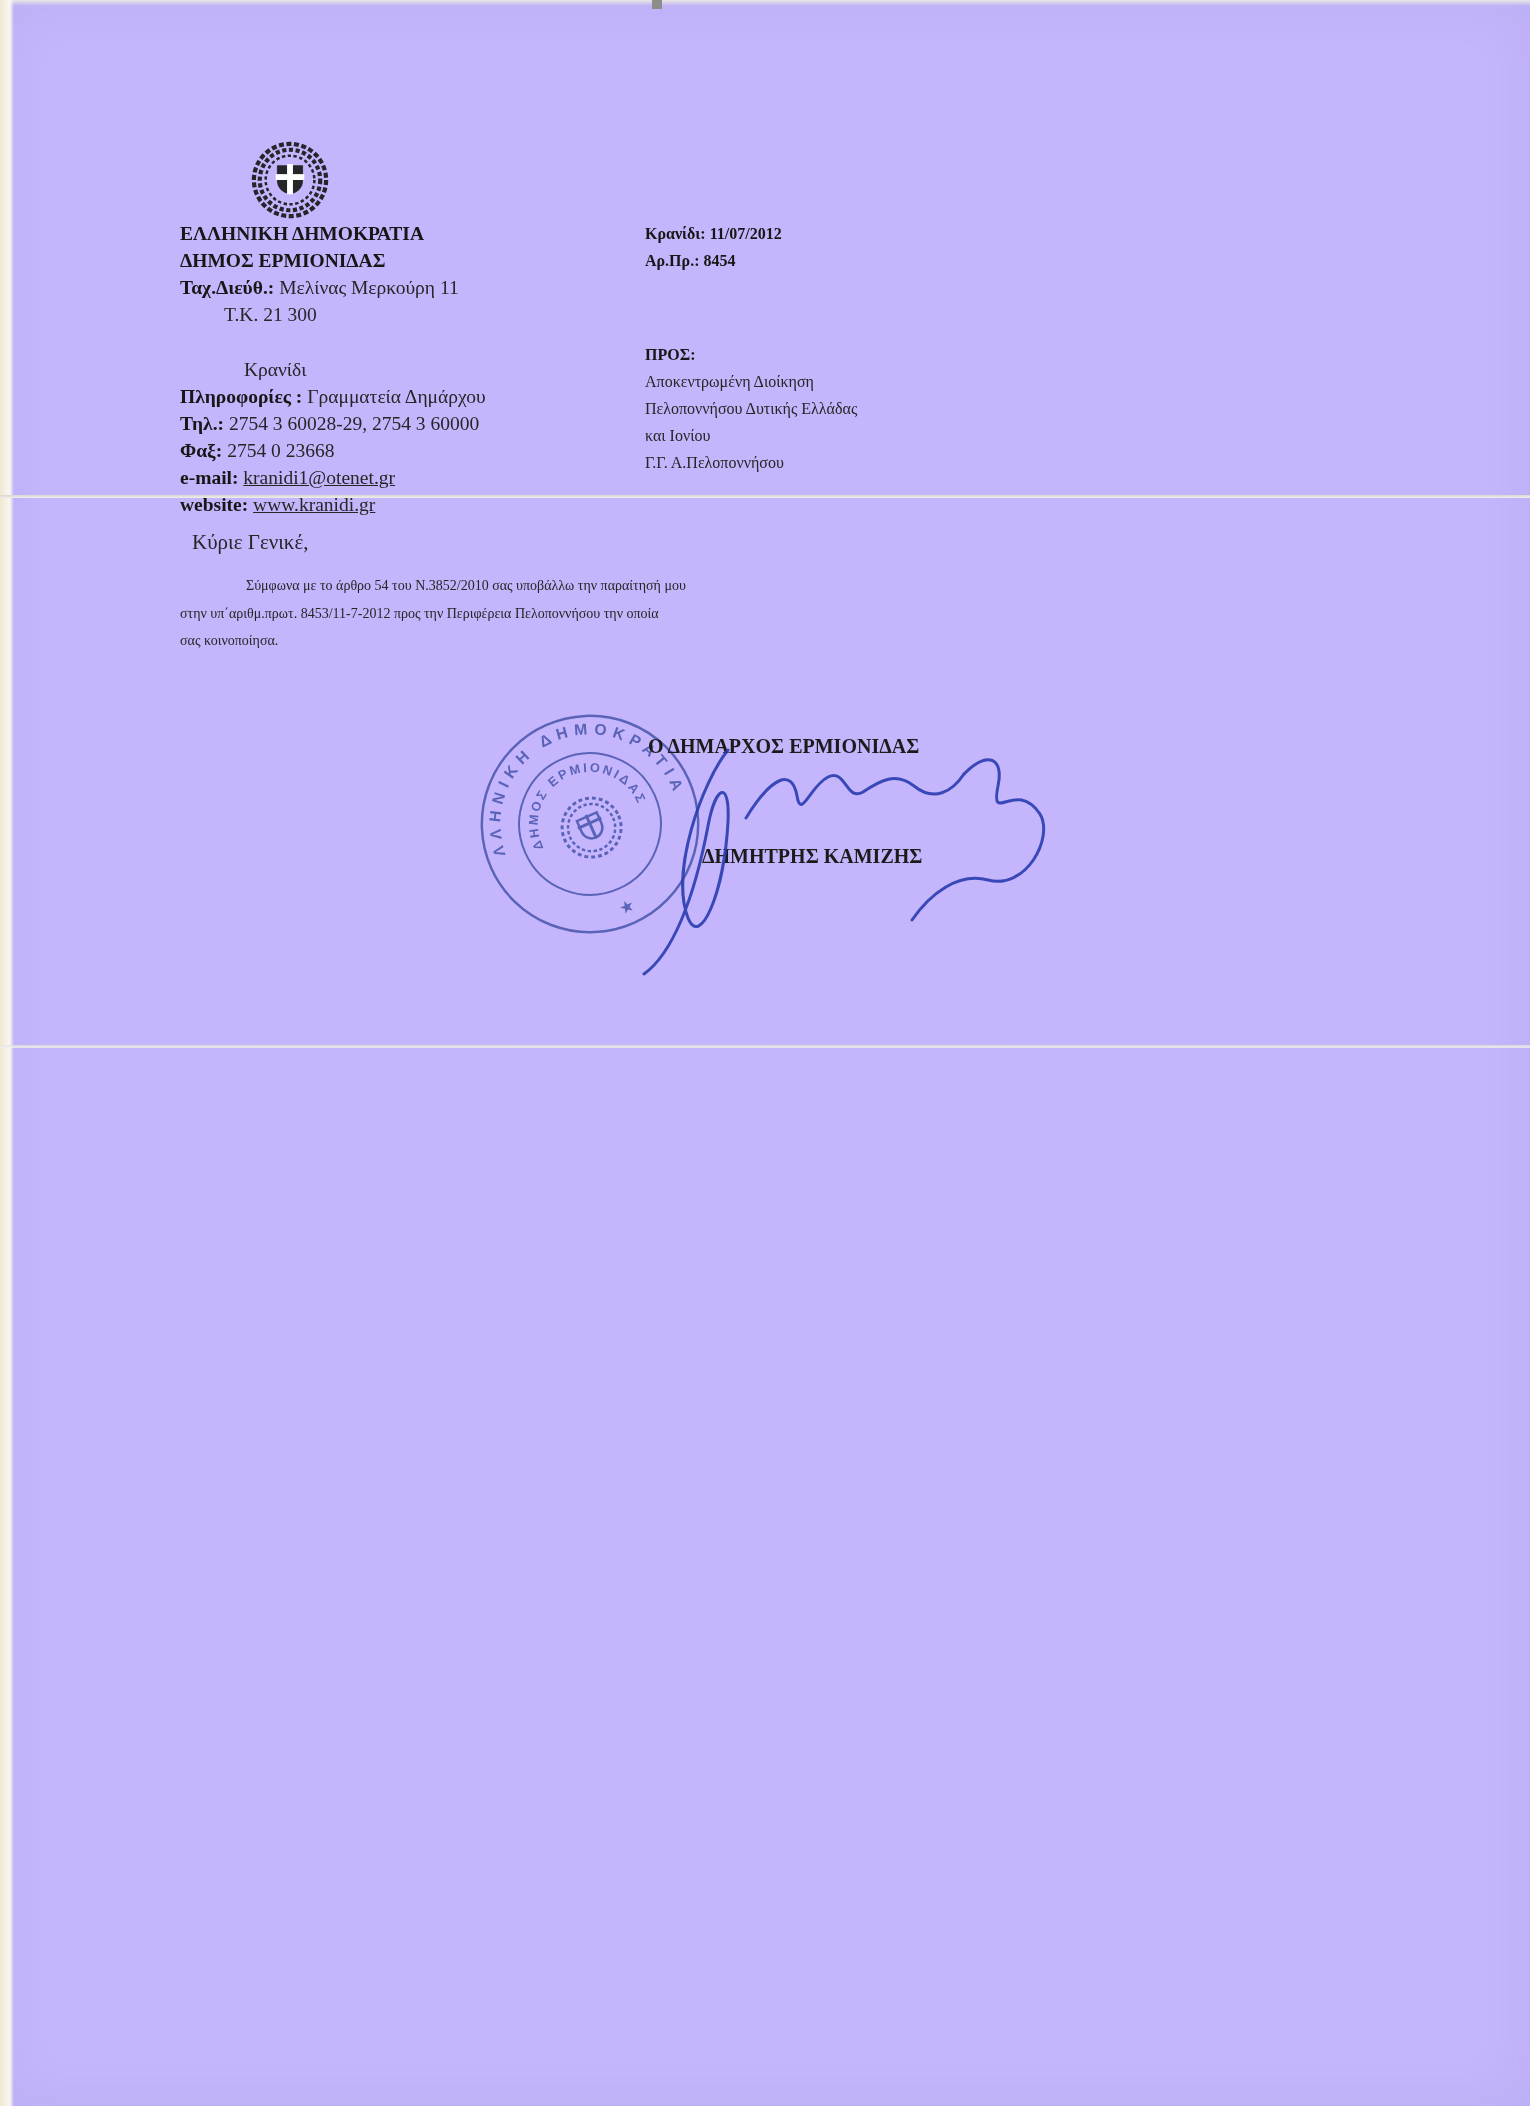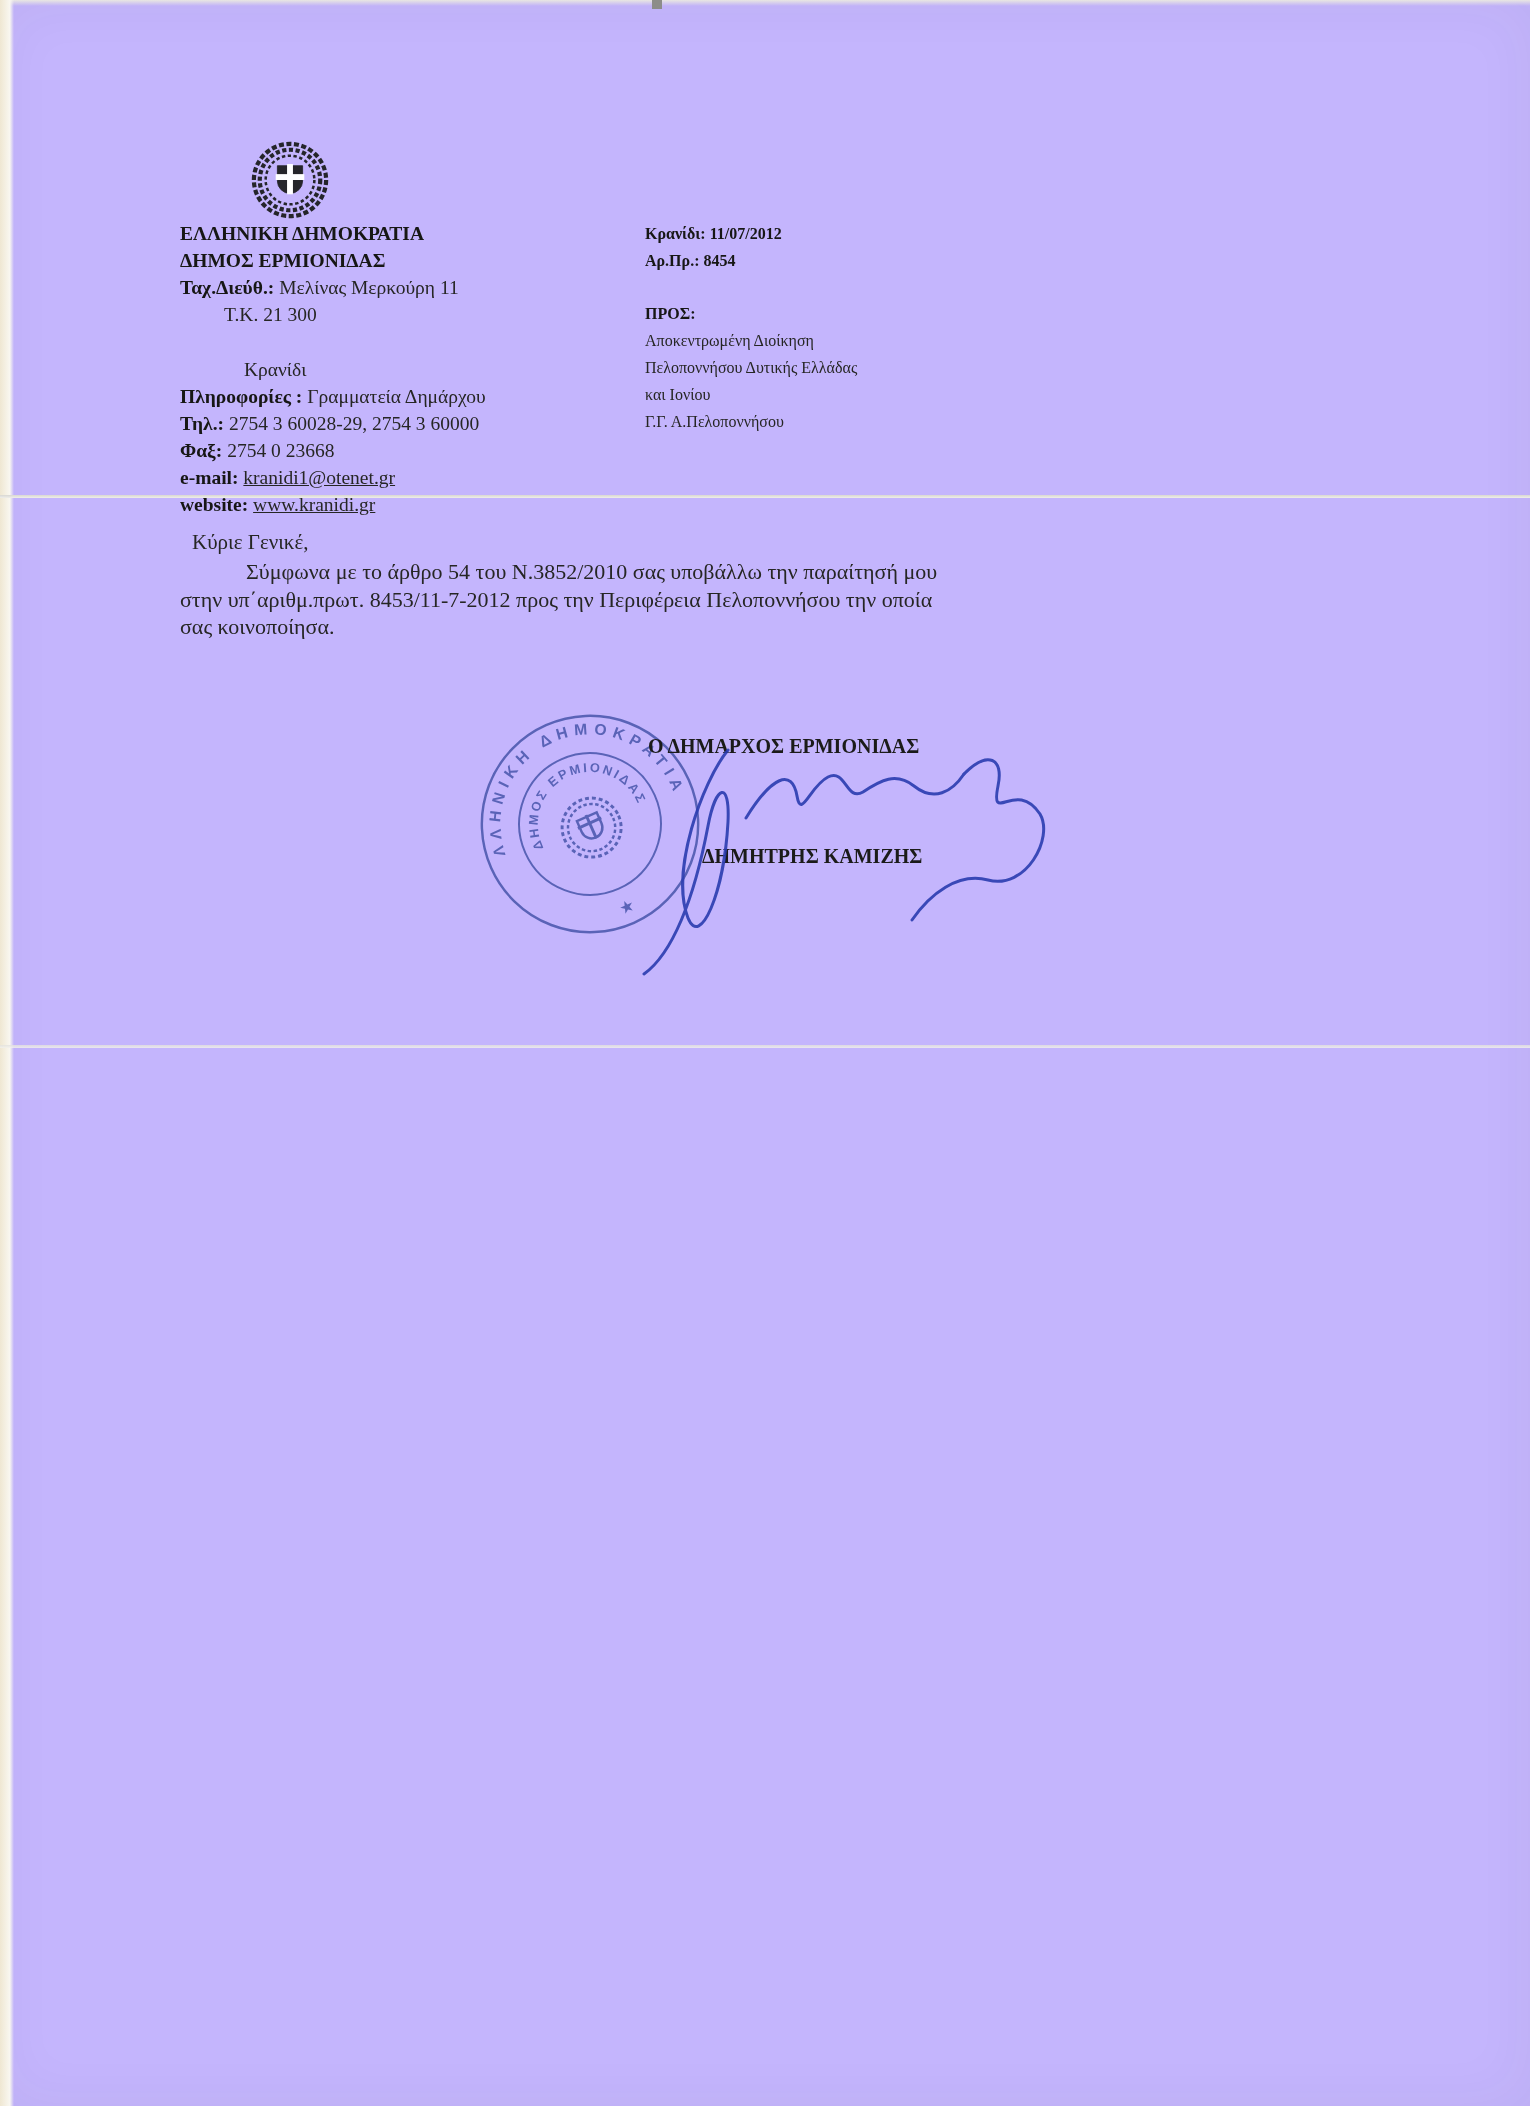--- a/index.html
+++ b/index.html
@@ -20,24 +20,24 @@
   .fold-2{top:1045px;background:linear-gradient(to bottom,#e2e1dc,#f3f2ee);opacity:.8;}
 
   .emblem{position:absolute;left:248px;top:138px;width:84px;height:84px;}
 
   .sender{position:absolute;left:180px;top:220px;font-size:19.5px;line-height:27px;}
   .meta{position:absolute;left:645px;top:220px;font-size:16px;line-height:27px;}
   .b{font-weight:bold;color:#171715;}
   .u{text-decoration:underline;}
   .ind1{padding-left:44px;}
   .ind2{padding-left:64px;margin-top:28px;}
-  .to-label{margin-top:26px;}
+  .to-label{margin-top:67px;}
 
   .salutation{position:absolute;left:192px;top:530px;font-size:21px;}
-  .paragraph{position:absolute;left:180px;top:558px;width:820px;font-size:22px;line-height:27.5px;}
+  .paragraph{position:absolute;left:180px;top:572px;width:820px;font-size:14px;line-height:27.5px;}
   .paragraph .line{white-space:nowrap;}
   .paragraph .indent{text-indent:66px;}
 
   .sig-title{position:absolute;left:648px;top:735px;font-size:20px;font-weight:bold;color:#1b1b19;z-index:3;}
   .sig-name{position:absolute;left:702px;top:845px;font-size:20px;font-weight:bold;color:#1b1b19;z-index:3;}
 
   .stamp{position:absolute;left:472px;top:706px;width:236px;height:236px;
     transform:rotate(-24deg);opacity:.82;z-index:2;}
   .sig-ink{position:absolute;left:596px;top:722px;width:470px;height:260px;z-index:4;pointer-events:none;}
 </style>

